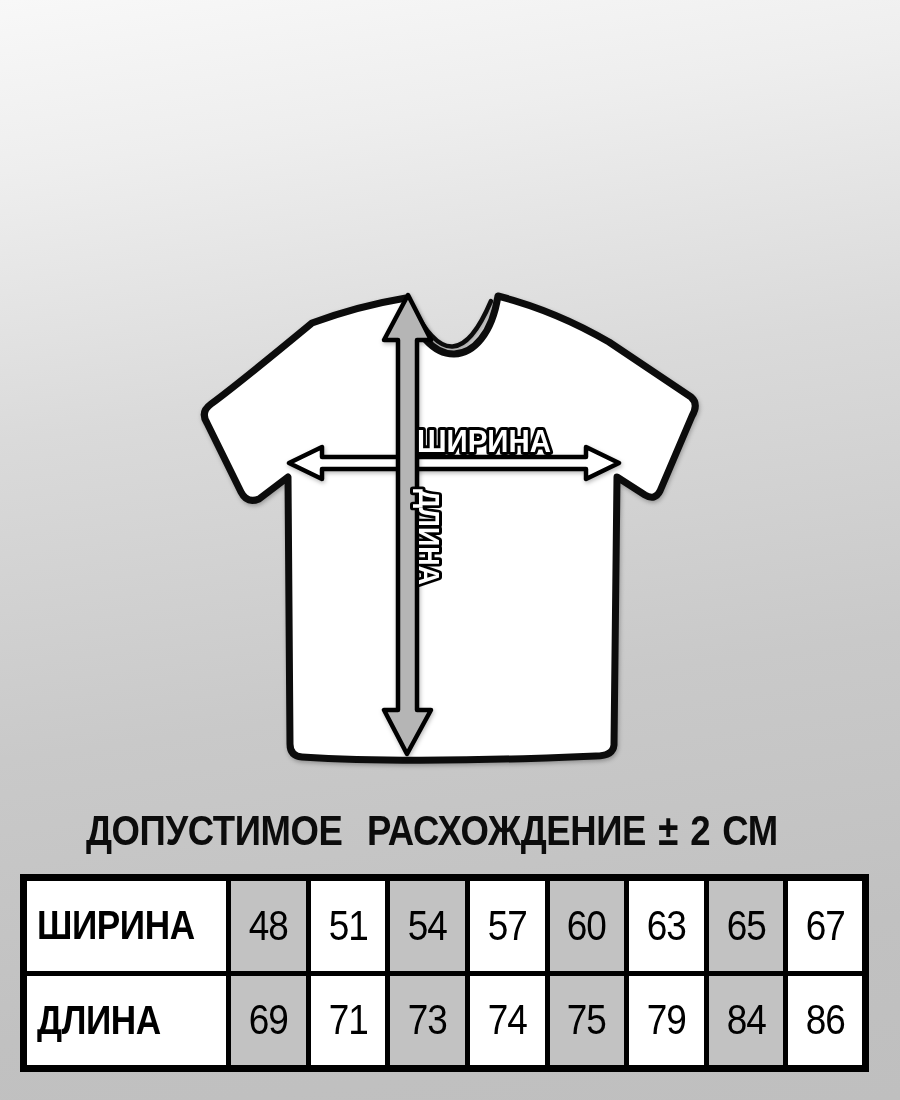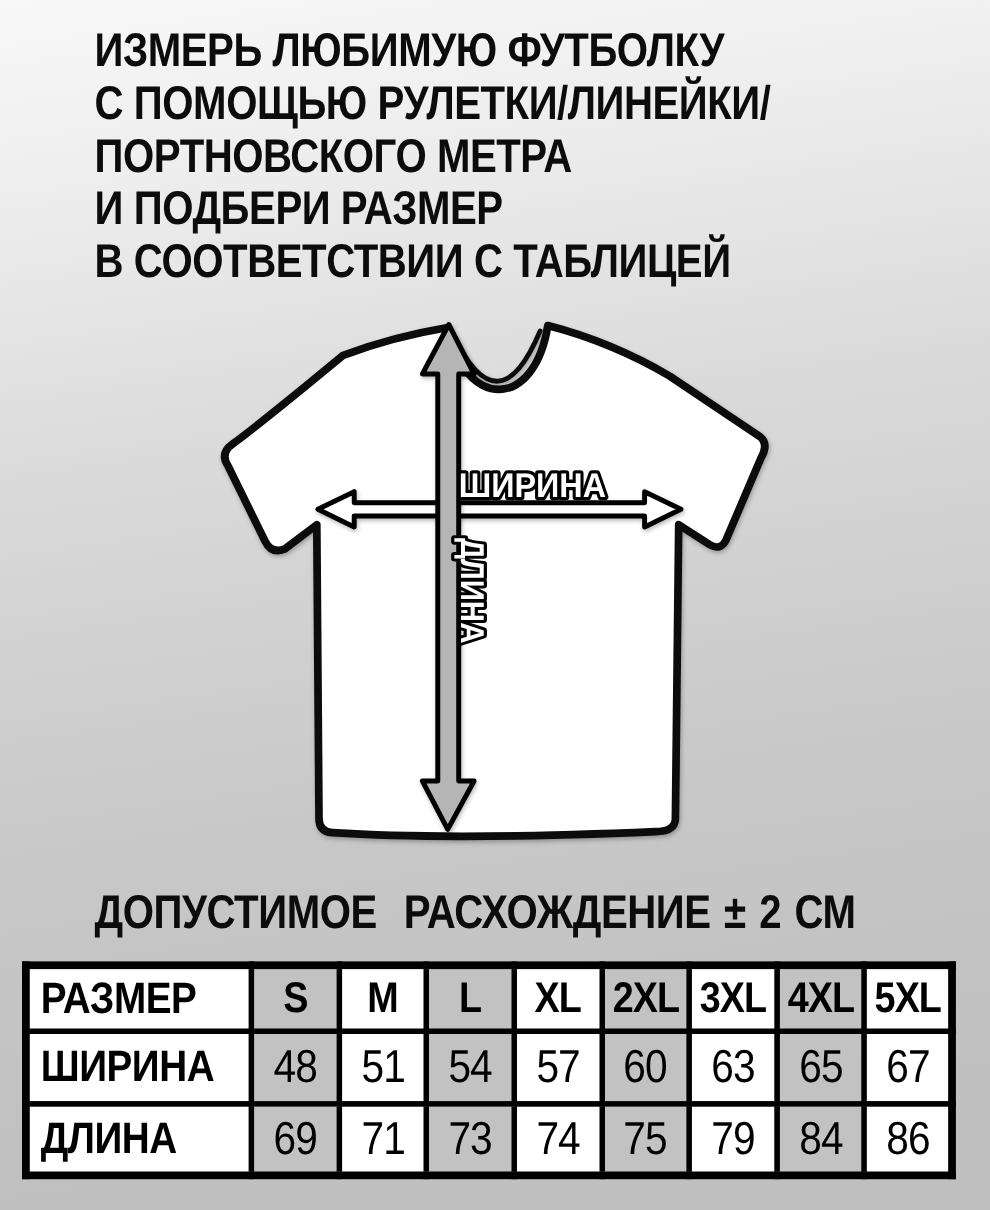--- a/index.html
+++ b/index.html
@@ -41,27 +41,20 @@
   td.lab .sq { transform-origin:left center; }
   .f-rowlab { font-size:40px; font-weight:700; letter-spacing:-0.5px; }
   .f-sizehd { font-size:39px; font-weight:700; letter-spacing:-1px; }
   .f-num    { font-size:42px; font-weight:400; letter-spacing:-1px; }
 </style>
 </head>
 <body>
 
 <div class="canvas">
 
-  <div class="title">
-    <div class="title-line">ИЗМЕРЬ ЛЮБИМУЮ ФУТБОЛКУ</div>
-    <div class="title-line">С ПОМОЩЬЮ РУЛЕТКИ/ЛИНЕЙКИ/</div>
-    <div class="title-line">ПОРТНОВСКОГО МЕТРА</div>
-    <div class="title-line">И ПОДБЕРИ РАЗМЕР</div>
-    <div class="title-line">В СООТВЕТСТВИИ С ТАБЛИЦЕЙ</div>
-  </div>
 
   <svg class="diagram" viewBox="170 270 560 520" xmlns="http://www.w3.org/2000/svg">
 
     <g class="shadowed">
       <path fill="#ffffff" stroke="#0c0c0c" stroke-width="7" stroke-linejoin="round" stroke-linecap="round" d="M 406 298
                Q 358 306 312 323
                Q 237 385 211 404
                Q 200 412 207 423
                L 241 492
                Q 247 504 259 499
@@ -95,31 +88,20 @@
   </svg>
 
   <div class="allowance">ДОПУСТИМОЕ  РАСХОЖДЕНИЕ ± 2 СМ</div>
 
   <table class="size-table">
     <colgroup>
       <col style="width:205px">
       <col span="8">
     </colgroup>
     <tbody>
-      <tr class="r-head">
-        <td class="cw lab"><span class="sq f-rowlab">РАЗМЕР</span></td>
-        <td class="cg"><span class="sq f-sizehd">S</span></td>
-        <td class="cw"><span class="sq f-sizehd">M</span></td>
-        <td class="cg"><span class="sq f-sizehd">L</span></td>
-        <td class="cw"><span class="sq f-sizehd">XL</span></td>
-        <td class="cg"><span class="sq f-sizehd">2XL</span></td>
-        <td class="cw"><span class="sq f-sizehd">3XL</span></td>
-        <td class="cg"><span class="sq f-sizehd">4XL</span></td>
-        <td class="cw"><span class="sq f-sizehd">5XL</span></td>
-      </tr>
       <tr class="r-data">
         <td class="cw lab"><span class="sq f-rowlab">ШИРИНА</span></td>
         <td class="cg"><span class="sq f-num">48</span></td>
         <td class="cw"><span class="sq f-num">51</span></td>
         <td class="cg"><span class="sq f-num">54</span></td>
         <td class="cw"><span class="sq f-num">57</span></td>
         <td class="cg"><span class="sq f-num">60</span></td>
         <td class="cw"><span class="sq f-num">63</span></td>
         <td class="cg"><span class="sq f-num">65</span></td>
         <td class="cw"><span class="sq f-num">67</span></td>

